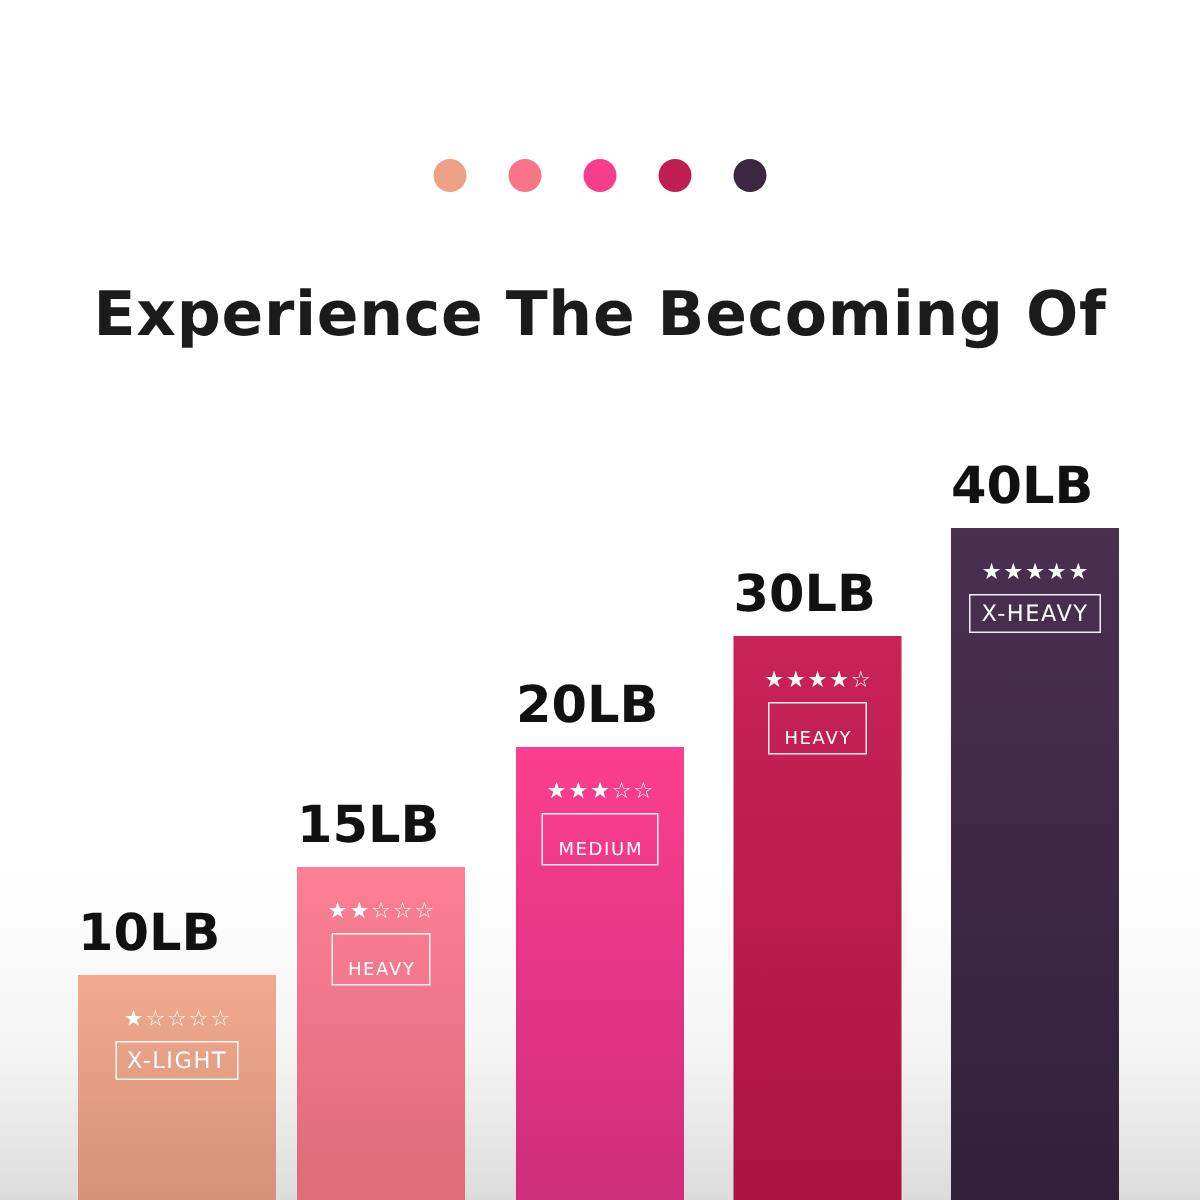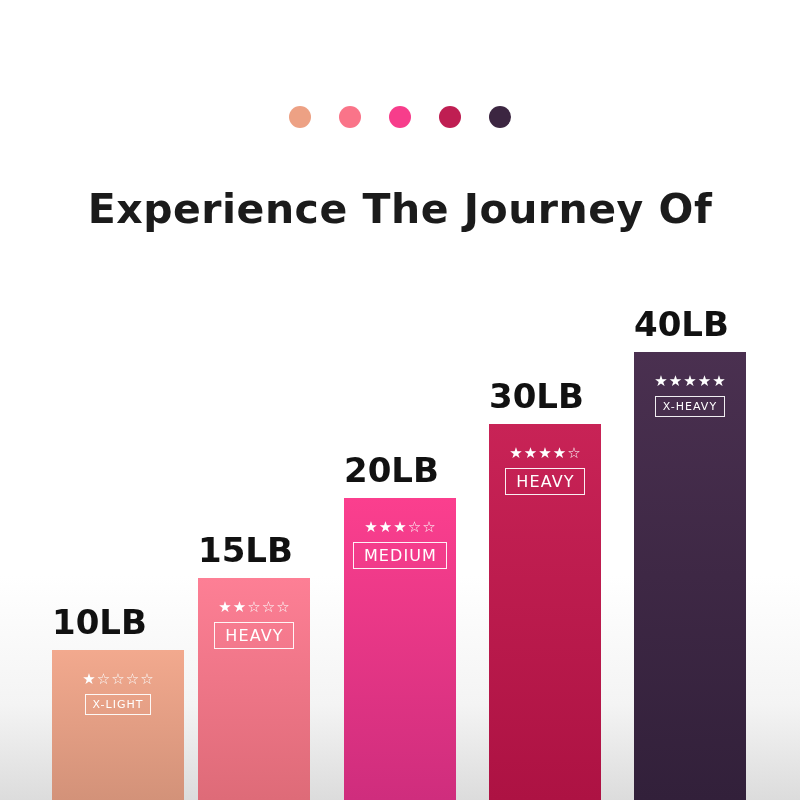--- a/index.html
+++ b/index.html
@@ -47,42 +47,42 @@
   .stars{
     display:flex;gap:1px;line-height:1;margin-bottom:7px;
     font-size:15px;color:#ffffff;
     font-family:"DejaVu Sans",sans-serif;
     text-shadow:0 0 1px rgba(0,0,0,.05);
   }
   .stars span{display:inline-block;}
   .tag{
     border:1.6px solid rgba(255,255,255,.92);
     color:#ffffff;
-    font-size:16px;letter-spacing:1.1px;font-weight:500;
-    padding:3px 9px 3px 10px;
+    font-size:12px;letter-spacing:1.1px;font-weight:500;
+    padding:16px 9px 3px 10px;
     white-space:nowrap;
     font-family:"DejaVu Sans","Liberation Sans",sans-serif;
   }
-  .tag.small{font-size:11px;padding:3px 7px;letter-spacing:1px;}
+  .tag.small{font-size:15px;padding:3px 7px;letter-spacing:1px;}
 </style>
 </head>
 <body>
 
 <div class="stage">
 
   <div class="dots">
     <span class="dot" style="background: rgb(237, 161, 132);"></span>
     <span class="dot" style="background: rgb(250, 116, 137);"></span>
     <span class="dot" style="background: rgb(247, 61, 139);"></span>
     <span class="dot" style="background: rgb(191, 30, 82);"></span>
     <span class="dot" style="background: rgb(60, 38, 65);"></span>
   </div>
 
   <h1 class="headline">
-    <span>Experience The Journey Of</span>
+    <span>Experience The Becoming Of</span>
   </h1>
 
   <div class="chart">
       <div class="bar-group" style="left: 52px; width: 132px; height: 210px;">
         <div class="weight" style="bottom: 158px;">10LB</div>
         <div class="bar" style="height: 150px; background: linear-gradient(rgb(242, 169, 142) 0%, rgb(211, 146, 121) 100%);">
           <div class="badge">
             <div class="stars">
               <span>★</span>
               <span>☆</span>

